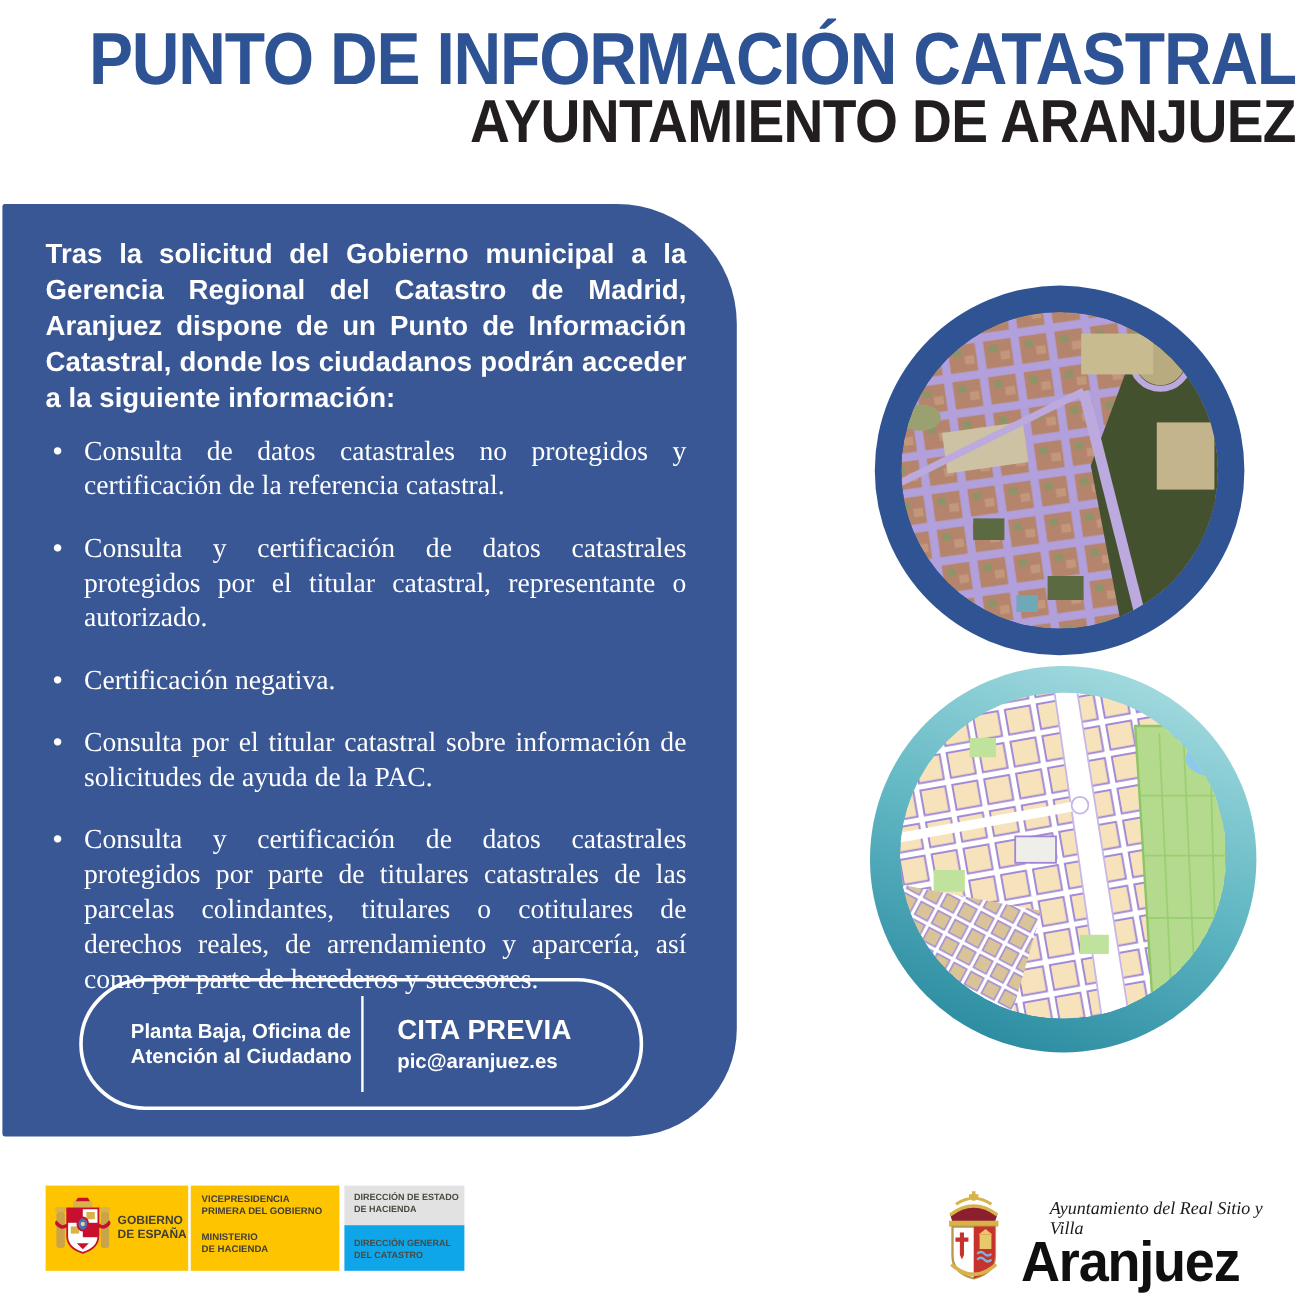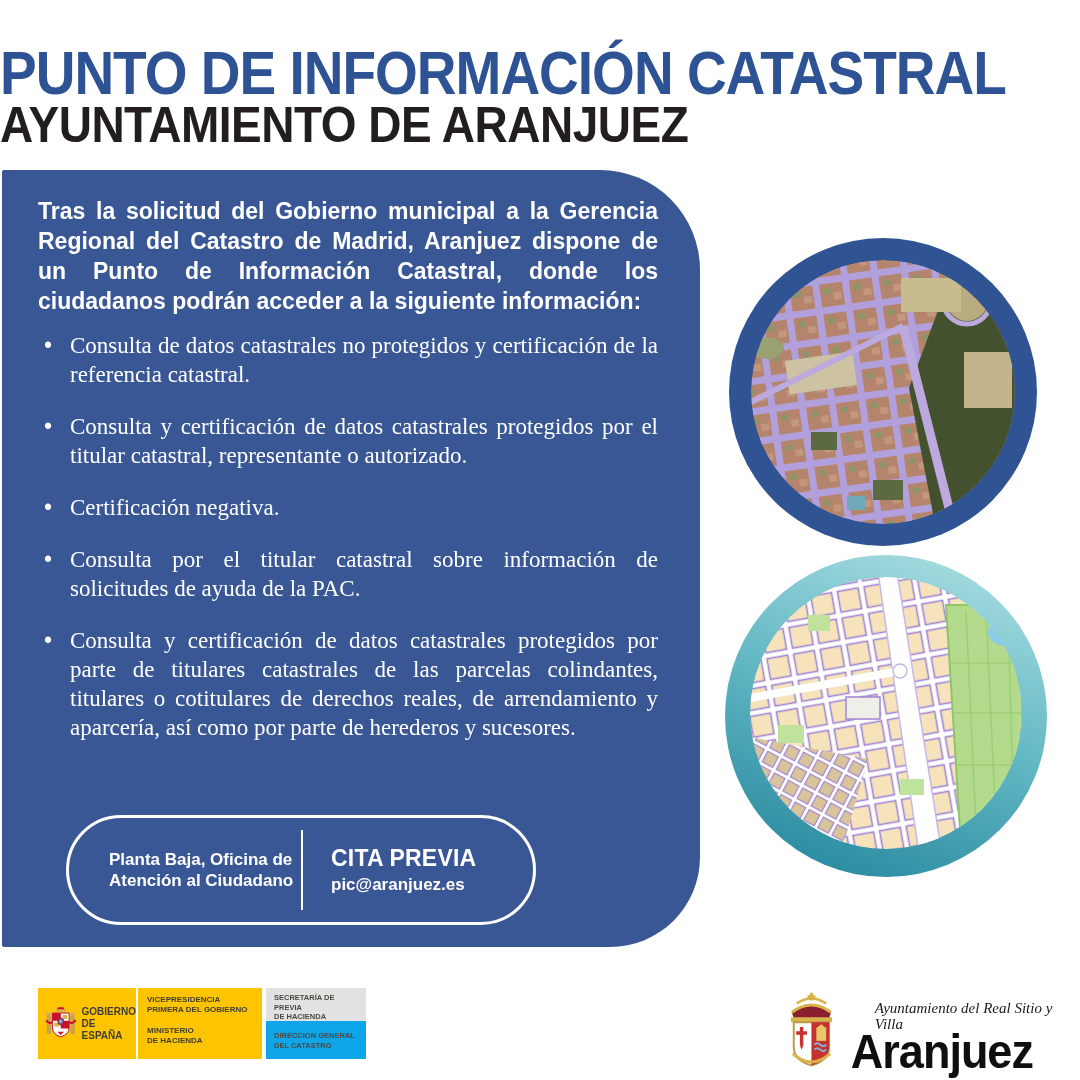--- a/index.html
+++ b/index.html
@@ -3,33 +3,33 @@
 <meta charset="utf-8">
 <style>
   html,body{margin:0;padding:0;background:#ffffff;}
   .canvas{
     position:relative;width:1080px;height:1080px;background:#ffffff;
     font-family:"Liberation Sans",sans-serif;overflow:hidden;
   }
   .pre{white-space:pre-line;}
 
   
-  .header{position:absolute;top:40px;left:0;width:1080px;text-align:left;}
+  .header{position:absolute;top:16px;left:0;width:1080px;text-align:right;}
   .header h1{
     margin:0;font-size:55px;font-weight:800;color:#2E5394;
     letter-spacing:-1px;transform:scaleY(1.12);transform-origin:center top;line-height:58px;
   }
   .header h2{
     margin:0;font-size:46px;font-weight:800;color:#221E1F;
     letter-spacing:-0.5px;transform:scaleY(1.1);transform-origin:center top;line-height:48px;
   }
 
   
   .panel{
-    position:absolute;left:2px;top:170px;width:698px;height:777px;
+    position:absolute;left:2px;top:170px;width:612px;height:777px;
     background:#3A5795;border-radius:2px 100px 90px 2px;
     color:#ffffff;box-sizing:border-box;padding:26px 42px 0 36px;
   }
   .intro{
     margin:0 0 15px 0;font-size:23px;font-weight:700;line-height:30px;
     text-align:justify;
   }
   .bullets{list-style:none;margin:0;padding:0;}
   .bullets li{display:flex;margin:0 0 23px 0;font-size:23px;line-height:29px;}
   .dot{flex:0 0 26px;padding-left:6px;font-size:23px;}
@@ -57,21 +57,21 @@
   .circle-bottom{
     left:725px;top:555px;width:322px;height:322px;
     background:linear-gradient(200deg,#ABDFE2 4%,#63B8C4 48%,#1F8299 100%);
   }
   .circle-bottom svg{position:absolute;left:25px;top:22px;border-radius:50%;}
 
   
   .gov{position:absolute;left:38px;top:988px;display:flex;height:71px;}
   .gov-seg{box-sizing:border-box;}
   .gov-seg1{
-    width:98px;background:#FFC400;display:flex;align-items:center;
+    width:119px;background:#FFC400;display:flex;align-items:center;
     padding-left:8px;
   }
   .gov-name{font-size:10px;font-weight:700;color:#3F3F37;line-height:12px;margin-left:6px;}
   .gov-sep{width:2px;background:#ffffff;}
   .gov-seg2{
     width:124px;background:#FFC400;padding:7px 6px 0 9px;
     font-size:8px;font-weight:700;color:#3F3F37;line-height:10px;
   }
   .gov-seg2 .lbl{margin-bottom:11px;}
   .gov-gap{width:4px;background:#ffffff;}
@@ -235,21 +235,21 @@
     </div>
     <div class="gov-sep"></div>
     <div class="gov-seg gov-seg2">
       <div class="lbl pre">VICEPRESIDENCIA
 PRIMERA DEL GOBIERNO</div>
       <div class="lbl pre">MINISTERIO
 DE HACIENDA</div>
     </div>
     <div class="gov-gap"></div>
     <div class="gov-seg gov-seg3">
-      <div class="gray pre">SECRETARÍA DE PREVIA
+      <div class="gray pre">DIRECCIÓN DE ESTADO
 DE HACIENDA</div>
       <div class="white pre">DIRECCIÓN GENERAL
 DEL CATASTRO</div>
     </div>
   </div>
 
   <div class="aranjuez">
     <svg width="64" height="80" viewBox="0 0 64 80">
       <rect x="30.5" y="0" width="3" height="8" fill="#D8B24A"></rect>
       <rect x="28" y="2.5" width="8" height="3" fill="#D8B24A"></rect>

